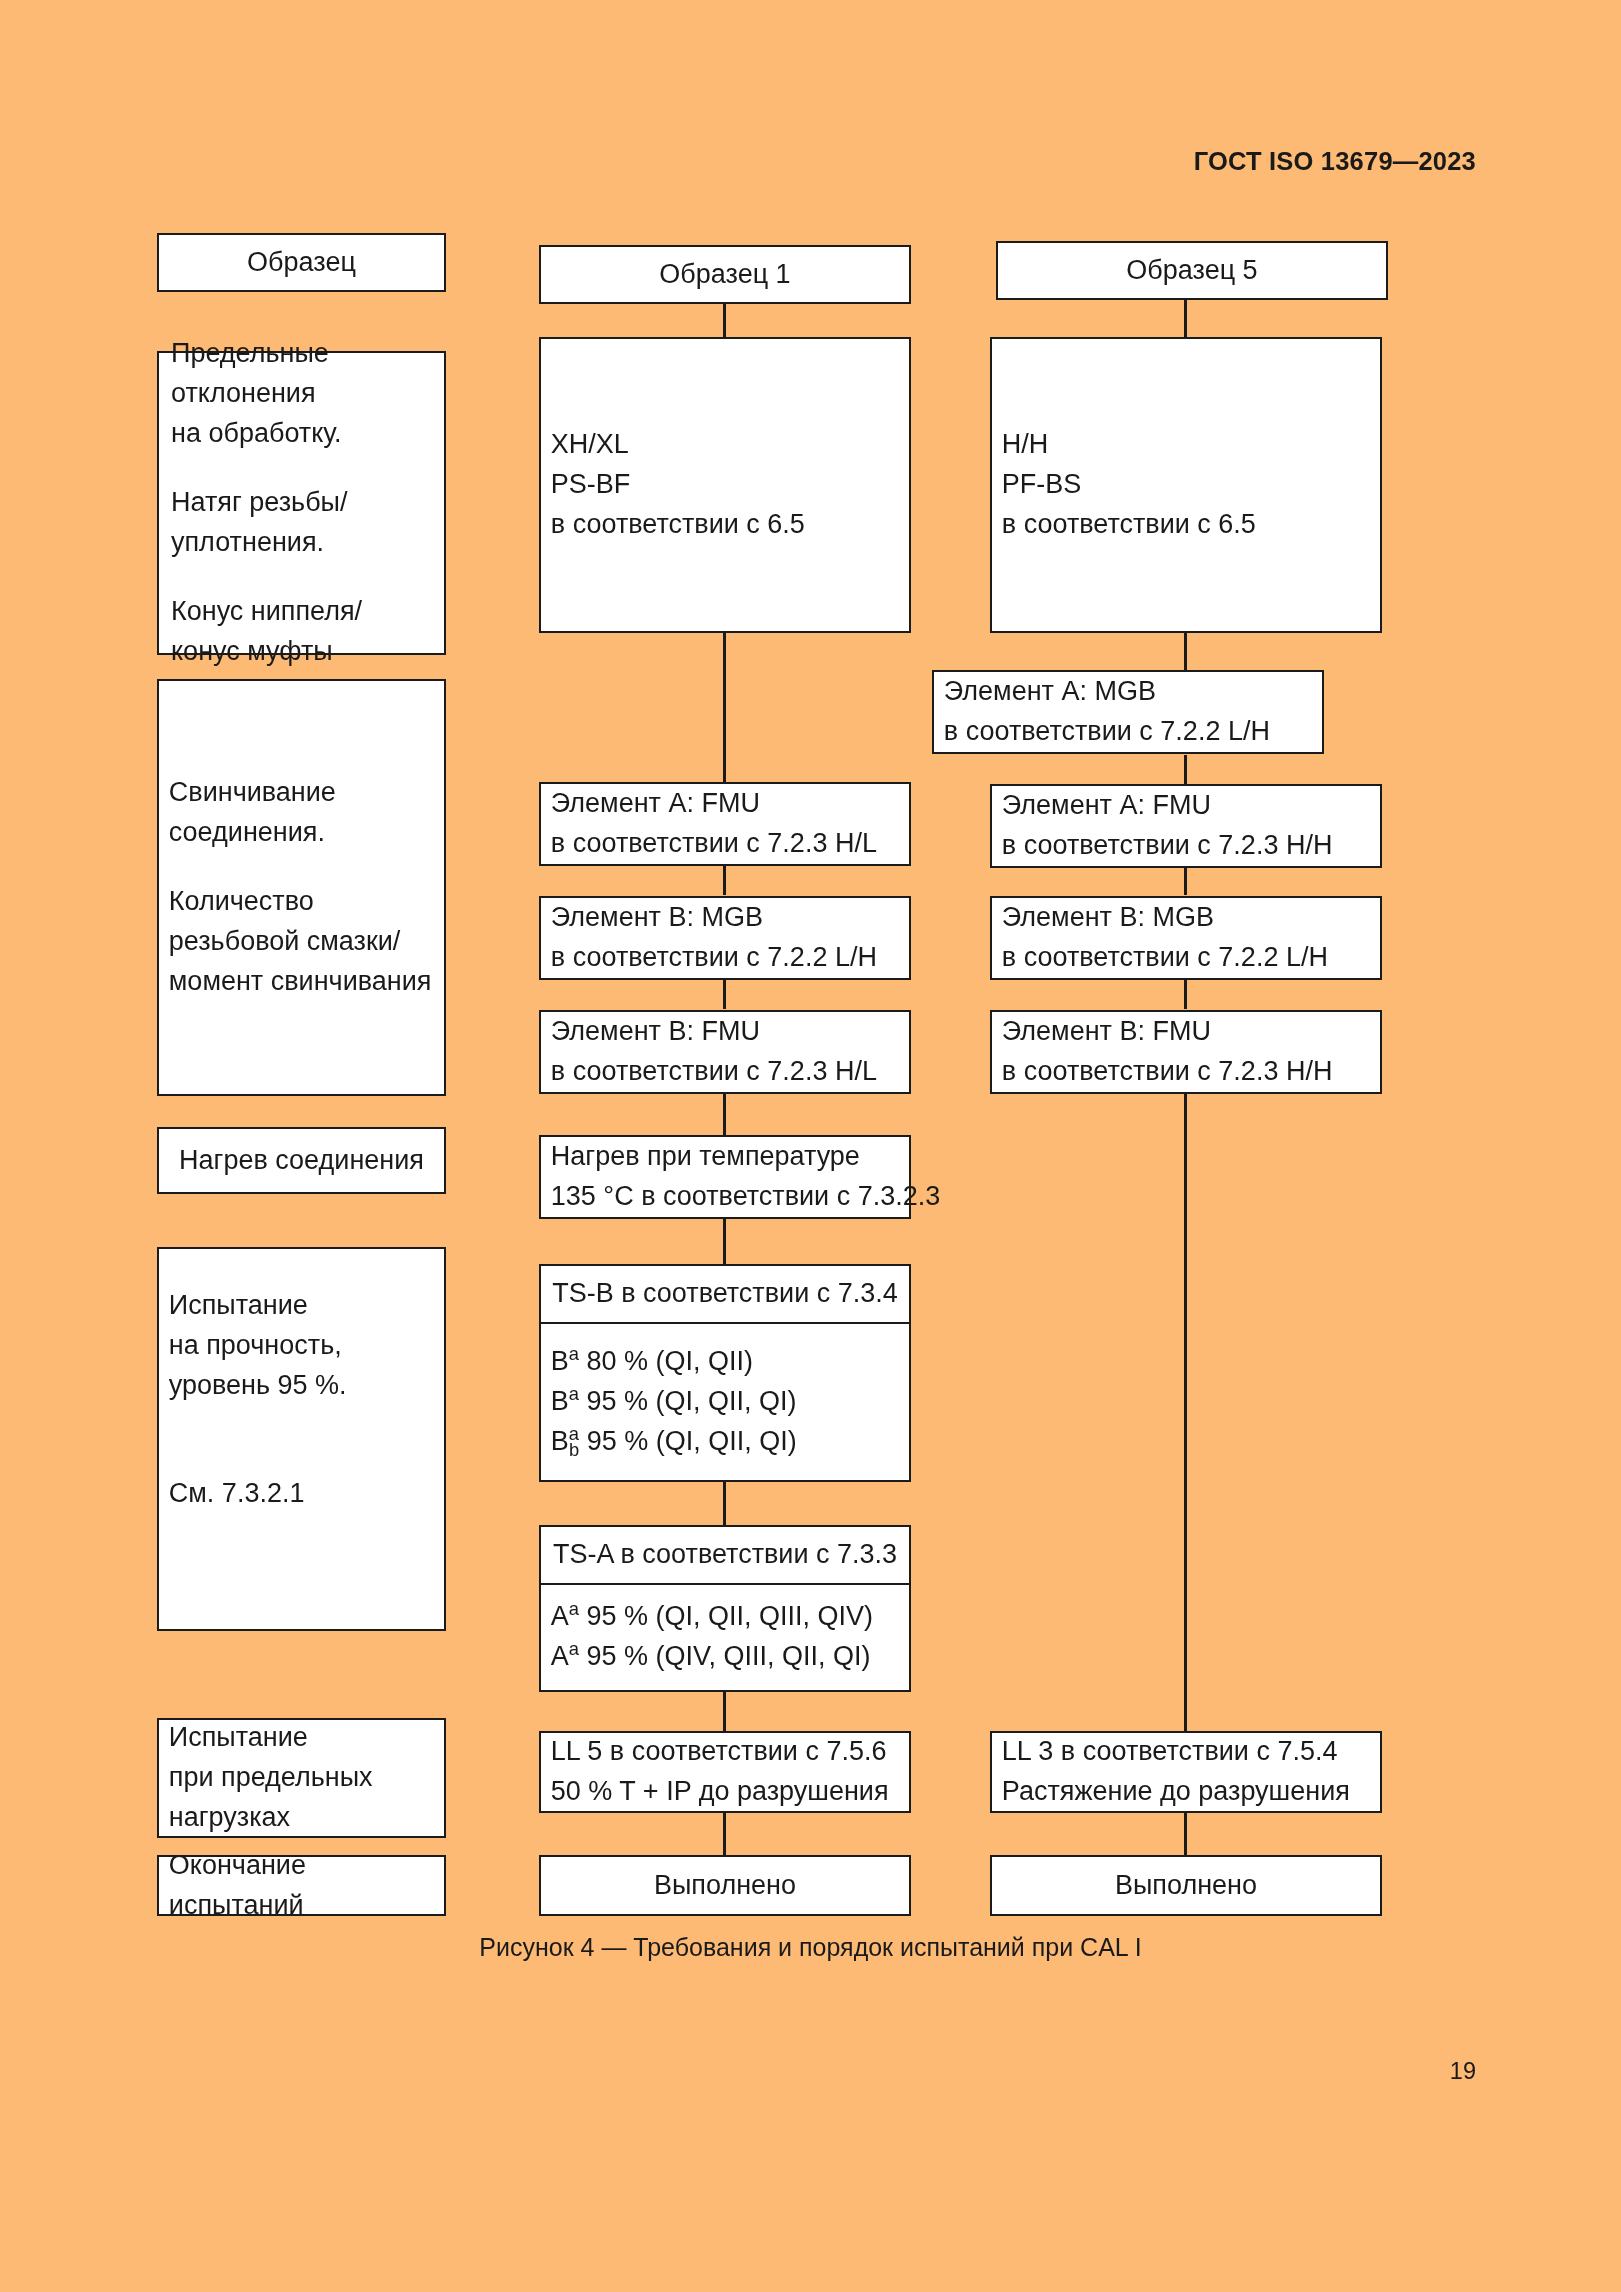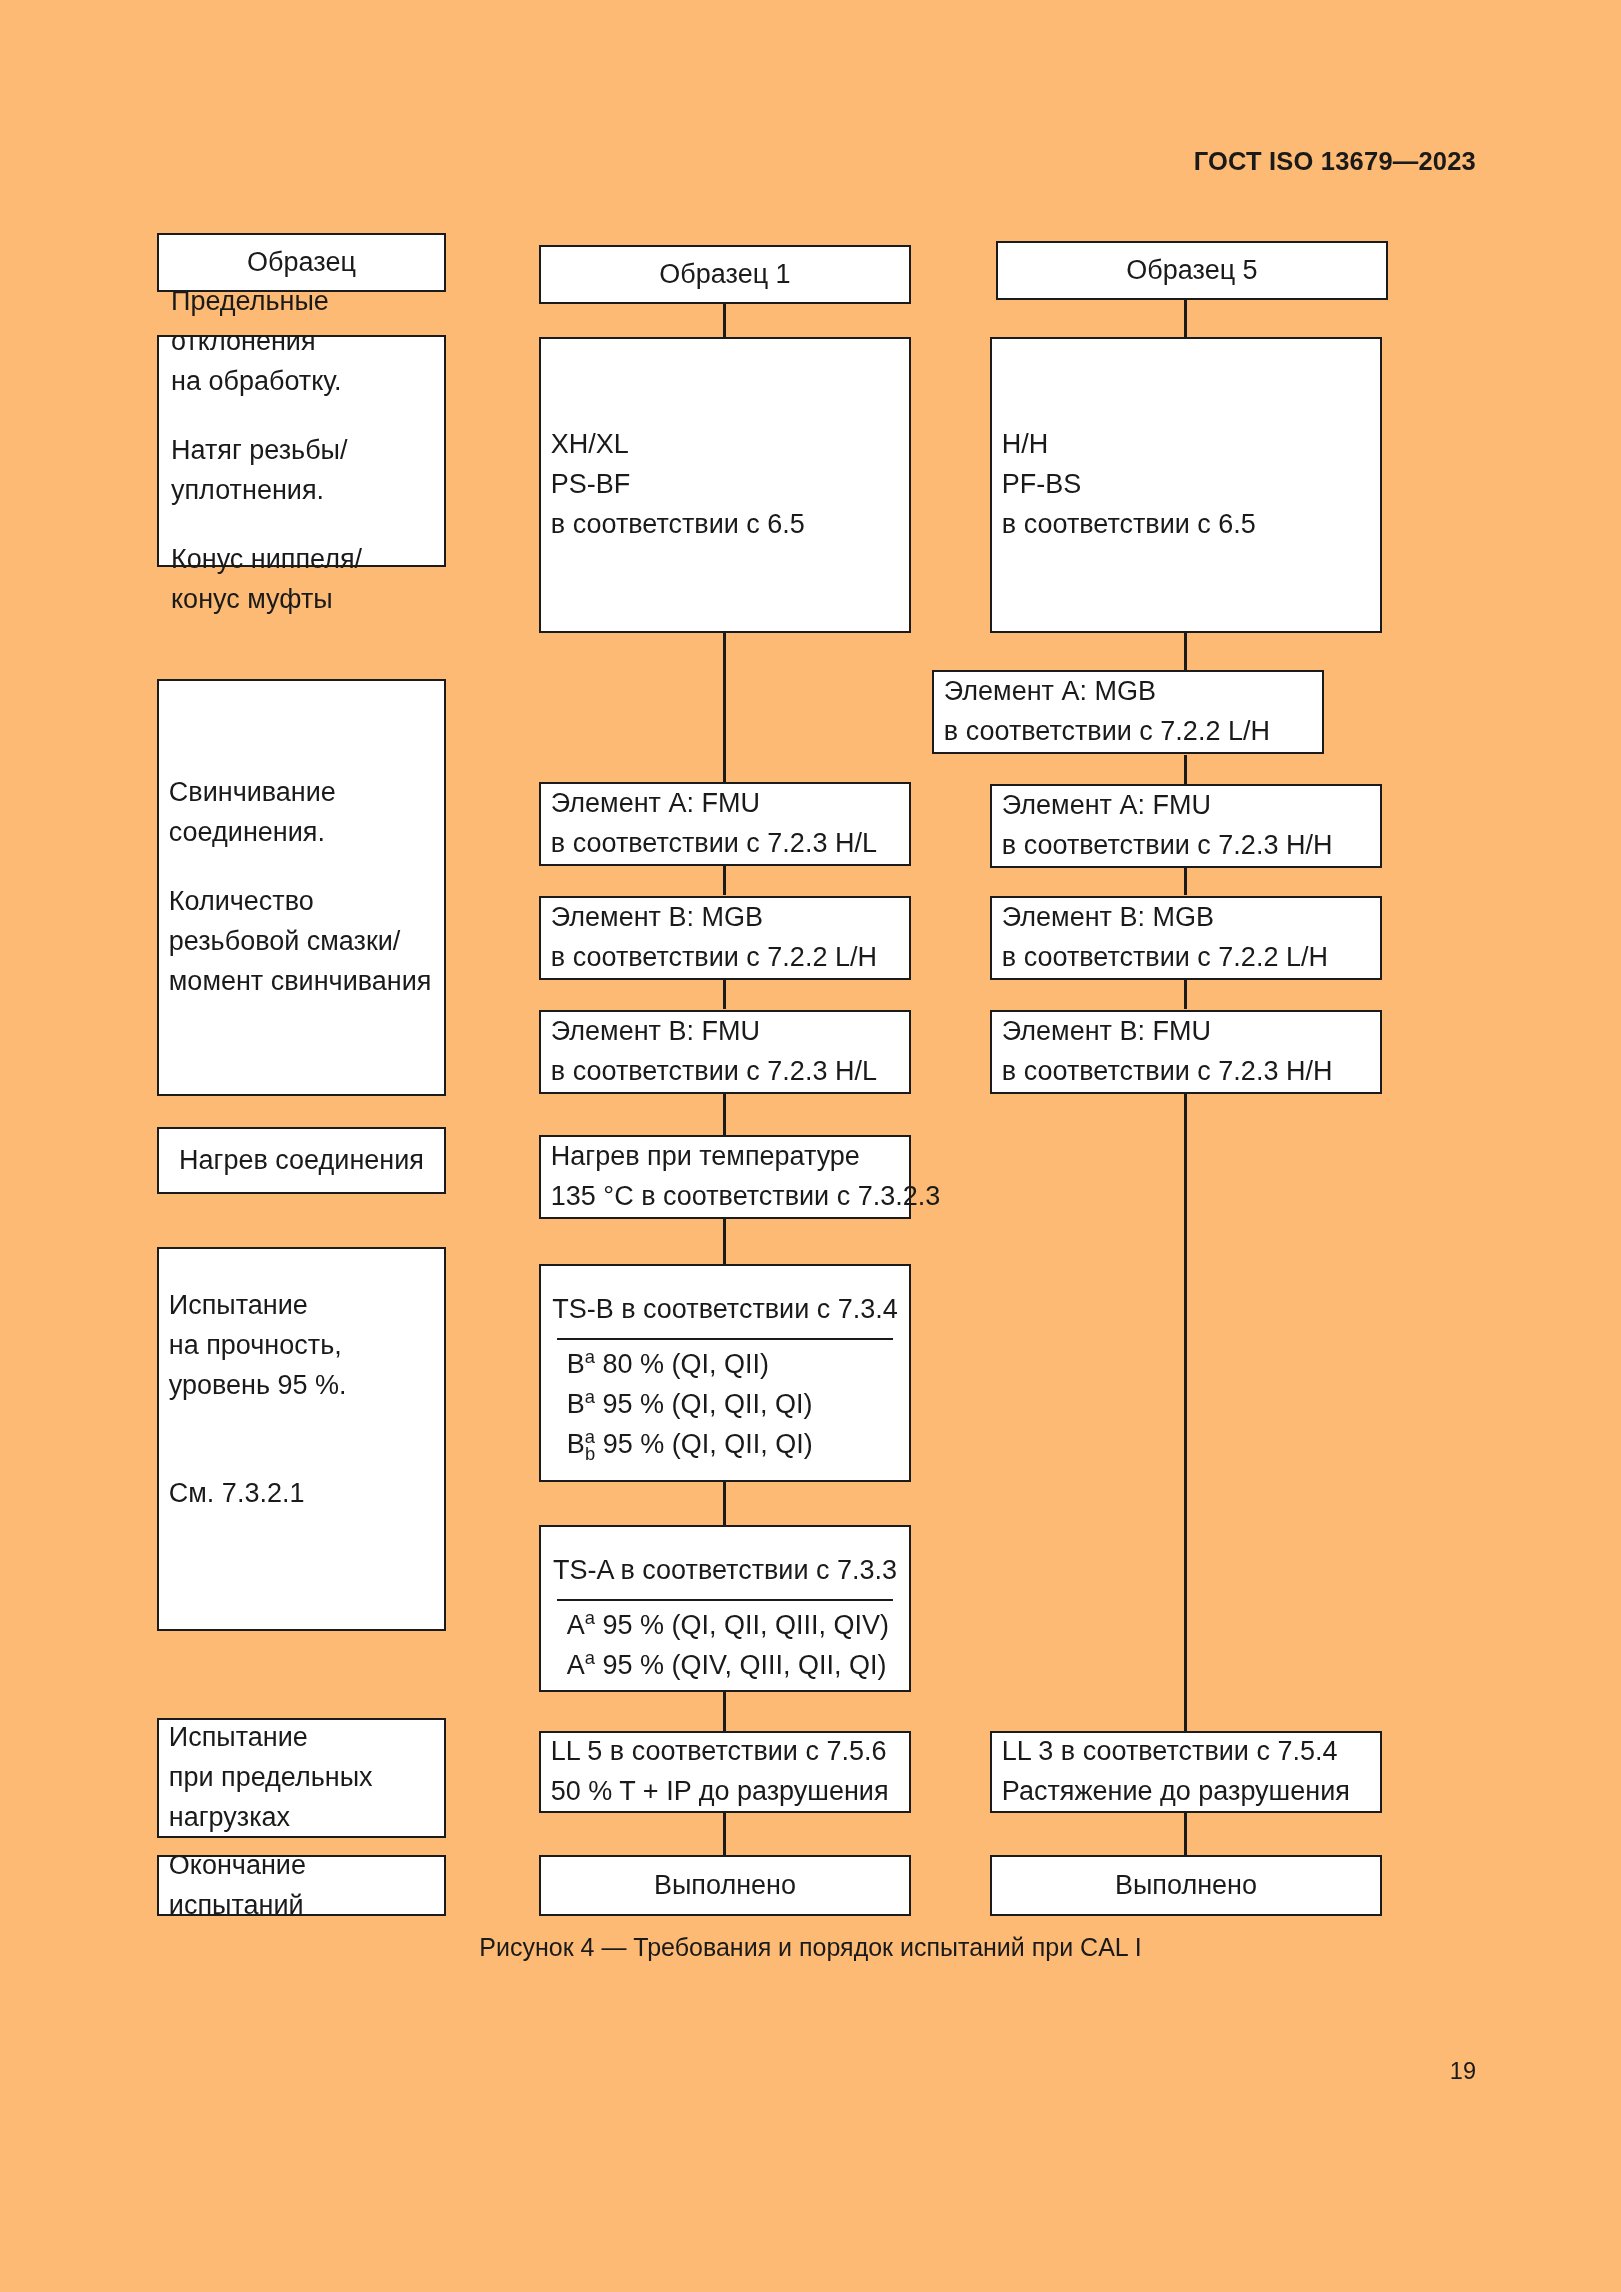--- a/index.html
+++ b/index.html
@@ -63,21 +63,21 @@
   }
   .node .lines { width: 100%; }
   .node .l { display: block; white-space: nowrap; }
   .node .gap { display: block; height: 29px; }
 
   
   .node.split {
     flex-direction: column;
     align-items: stretch;
     justify-content: flex-start;
-    padding: 16px;
+    padding: 0;
   }
   .node.split .hd {
     border-bottom: 2.9px solid #1b1b1b;
     display: flex;
     align-items: center;
     justify-content: center;
     padding: 7.8px 9.8px;
     white-space: nowrap;
   }
   .node.split .bd {
@@ -107,21 +107,21 @@
 <body>
 
 <div id="page">
 
   <div class="doc-header">ГОСТ ISO 13679—2023</div>
 
   <div class="node" style="left:157px; top:233px; width:289px; height:59px;">
     <span>Образец</span>
   </div>
 
-  <div class="node" style="left:157px; top:335px; width:289px; height:232px;padding-left:12px;">
+  <div class="node" style="left:157px; top:351px; width:289px; height:304px;padding-left:12px;">
     <span class="lines">
       <span class="l">Предельные</span>
       <span class="l">отклонения</span>
       <span class="l">на обработку.</span>
       <span class="gap"></span>
       <span class="l">Натяг резьбы/</span>
       <span class="l">уплотнения.</span>
       <span class="gap"></span>
       <span class="l">Конус ниппеля/</span>
       <span class="l">конус муфты</span>

